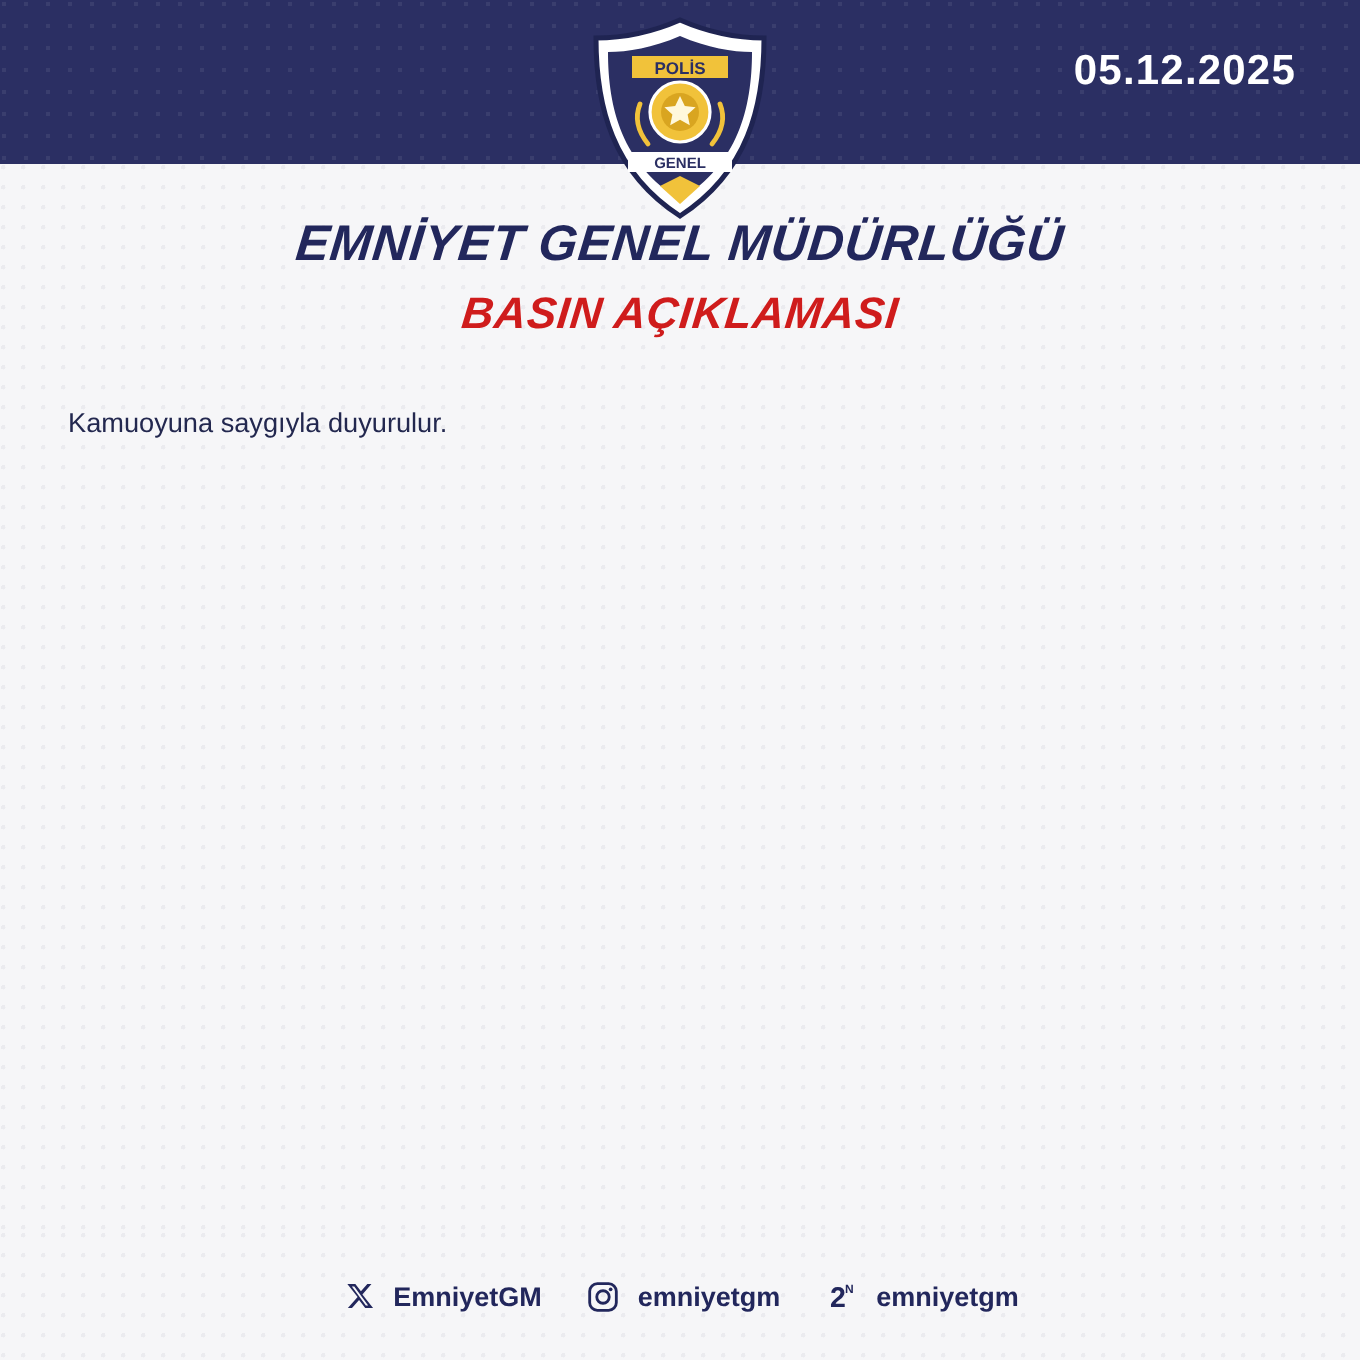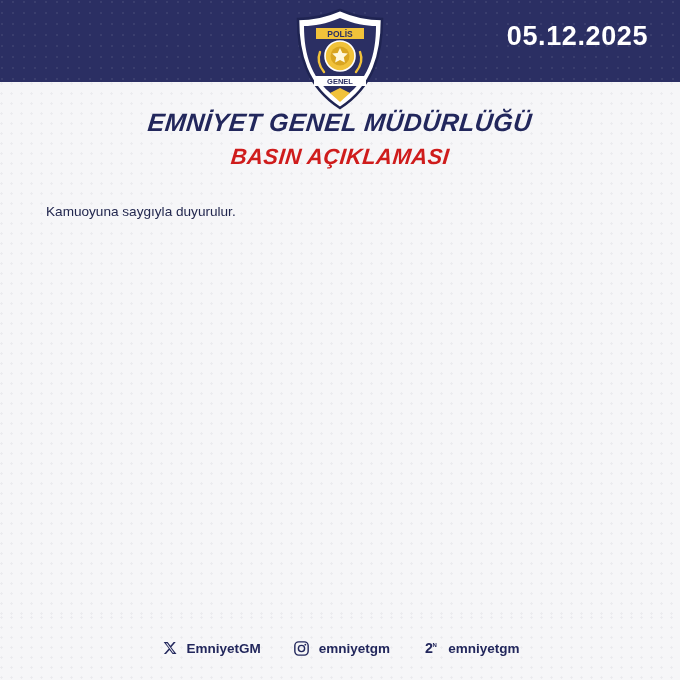--- a/index.html
+++ b/index.html
@@ -38,21 +38,21 @@
     background-size: 11px 11px;
   }
   .header-date {
     position: absolute;
     right: 32px;
     top: 0;
     height: 72px;
     display: flex;
     align-items: center;
     color: #ffffff;
-    font-size: 27px;
+    font-size: 21px;
     font-weight: bold;
     letter-spacing: .6px;
   }
 
   
   .emblem-wrap {
     position: absolute;
     left: 50%;
     top: 8px;
     transform: translateX(-50%);
@@ -111,32 +111,32 @@
     margin: 30px 34px 0 34px;
     color: #1e2350;
   }
   .paragraph {
     font-size: 13.6px;
     line-height: 1.72;
     text-align: justify;
     margin: 0 0 17px 0;
     color: #23284f;
   }
-  .paragraph:last-child { margin-bottom: 0; margin-left: 12px; }
+  .paragraph:last-child { margin-bottom: 0; }
 
   
   .footer {
     position: relative;
     width: 680px;
     height: 64px;
     background: #f6f6f8;
     display: flex;
     align-items: center;
     justify-content: center;
-    gap: 32px;
+    gap: 22px;
   }
   .footer-pattern {
     position: absolute;
     inset: 0;
     opacity: .55;
     background-image:
       radial-gradient(circle at 1.6px 1.6px, rgba(150,150,165,.20) 1.1px, transparent 1.2px);
     background-size: 10px 10px;
   }
   .social {

